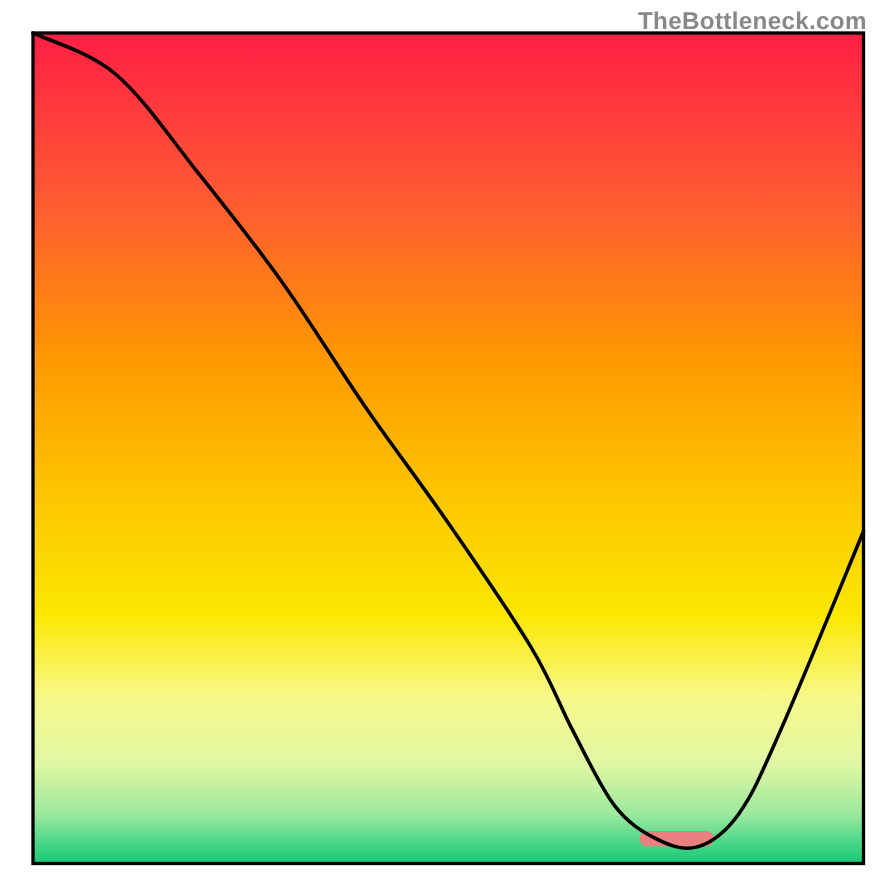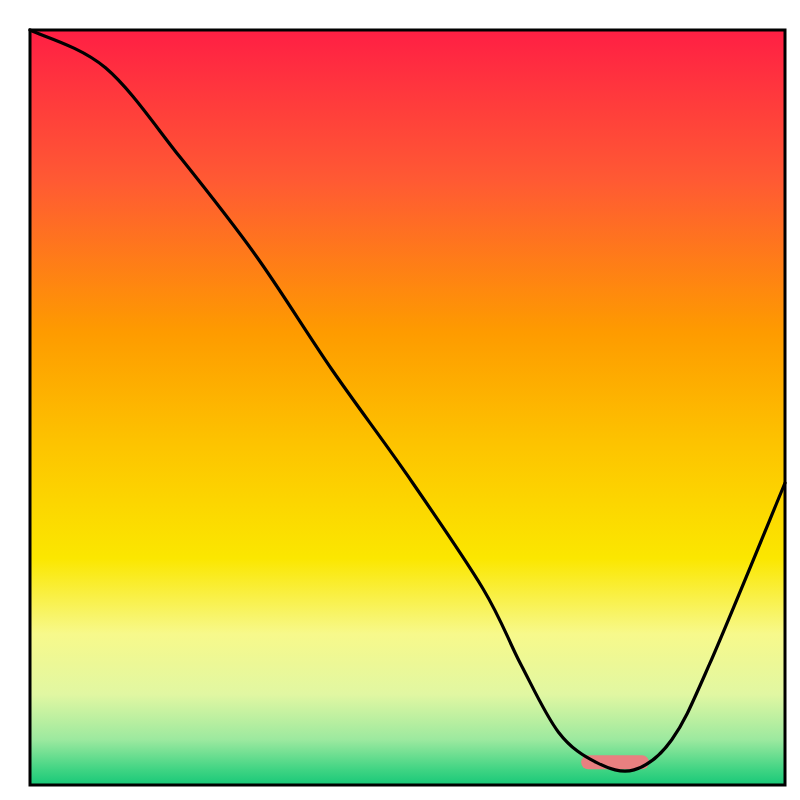--- a/index.html
+++ b/index.html
@@ -42,13 +42,14 @@
           <stop offset="94%" stop-color="#9ce99f"></stop>
           <stop offset="98%" stop-color="#3fd483"></stop>
           <stop offset="100%" stop-color="#18c878"></stop>
         </linearGradient>
       </defs>
       <rect x="30" y="30" width="755" height="755" fill="url(#bg-grad)"></rect>
       <rect x="581.15" y="755.35" width="67.94999999999993" height="14" rx="7" ry="7" fill="#e88080"></rect>
       <path d="M 30 30 C 42.583333333333336 36.29166666666667, 80.33333333333333 46.35833333333336, 105.5 67.75000000000003 C 130.66666666666666 89.1416666666667, 155.83333333333334 126.8916666666667, 181 158.35000000000002 C 206.16666666666666 189.80833333333334, 231.33333333333334 221.26666666666668, 256.5 256.5 C 281.6666666666667 291.73333333333335, 306.8333333333333 333.25833333333327, 332 369.74999999999994 C 357.1666666666667 406.2416666666666, 382.3333333333333 438.95833333333337, 407.5 475.45000000000005 C 432.6666666666667 511.9416666666667, 464.125 557.2416666666668, 483 588.7 C 501.875 620.1583333333333, 508.1666666666667 640.2916666666666, 520.75 664.1999999999999 C 533.3333333333334 688.1083333333332, 545.9166666666666 715.7916666666666, 558.5 732.15 C 571.0833333333334 748.5083333333333, 583.6666666666666 756.0583333333334, 596.25 762.35 C 608.8333333333334 768.6416666666667, 621.4166666666666 773.675, 634 769.9 C 646.5833333333334 766.125, 659.1666666666666 757.3166666666666, 671.75 739.6999999999999 C 684.3333333333334 722.0833333333333, 690.625 706.9833333333332, 709.5 664.1999999999999 C 728.375 621.4166666666666, 772.4166666666666 513.2, 785 483" fill="none" stroke="#000000" stroke-width="3.2" stroke-linecap="round"></path>
       <rect x="30" y="30" width="755" height="755" fill="none" stroke="#000000" stroke-width="3"></rect>
     </svg>
+  <div class="watermark">TheBottleneck.com</div>
 </div>
 
 </body></html>

